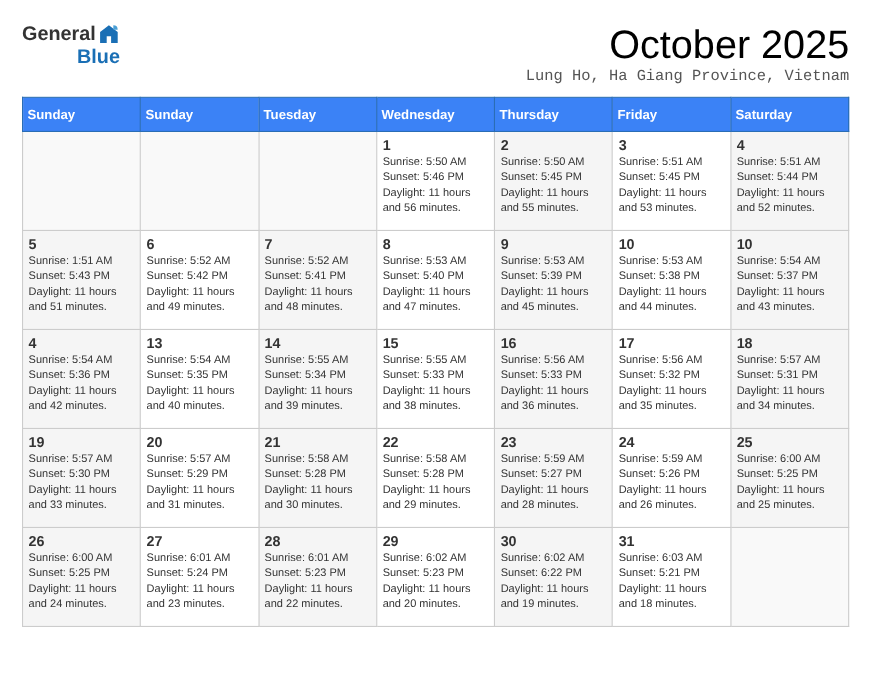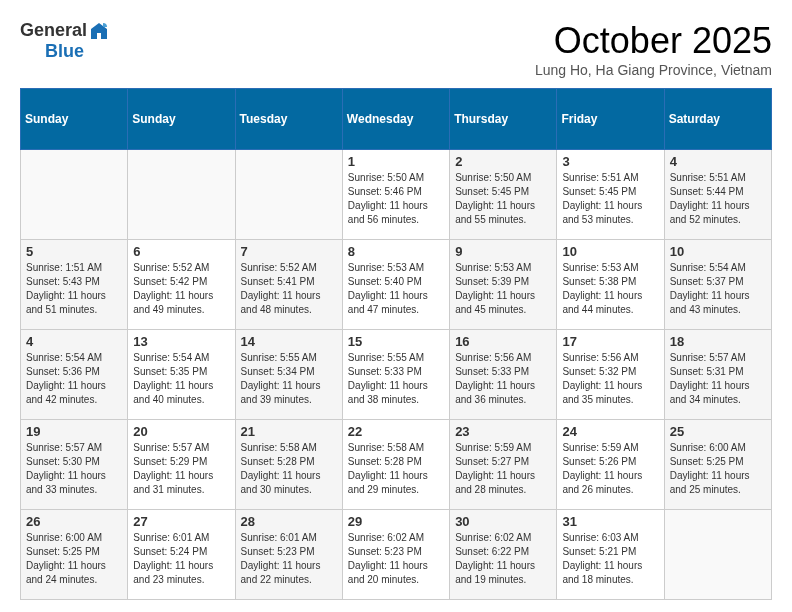--- a/index.html
+++ b/index.html
@@ -12,21 +12,21 @@
     }
     .header {
       display: flex;
       align-items: flex-start;
       justify-content: space-between;
       margin-bottom: 10px;
     }
     .logo {
       display: flex;
       flex-direction: column;
-      align-items: center;
+      align-items: flex-end;
     }
     .logo-text {
       display: flex;
       align-items: center;
     }
     .logo-general {
       font-size: 18px;
       font-weight: bold;
       color: #333;
     }
@@ -44,31 +44,32 @@
       text-align: right;
     }
     .month-title {
       font-size: 36px;
       font-weight: normal;
       color: #000000;
     }
     .location {
       font-size: 14px;
       color: #555;
+      font-family: Liberation Mono, monospace;
     }
     table {
       width: 100%;
       border-collapse: collapse;
       table-layout: fixed;
     }
     th {
-      background-color: #0369a1;
+      background-color: #3b82f6;
       color: #fff;
       font-size: 12px;
-      padding: 23px 4px;
+      padding: 8px 4px;
       text-align: left;
       border: 1px solid #2a6db5;
     }
     td {
       border: 1px solid #ccc;
       vertical-align: top;
       padding: 4px 5px;
       font-size: 10px;
       color: #333;
       height: 90px;

